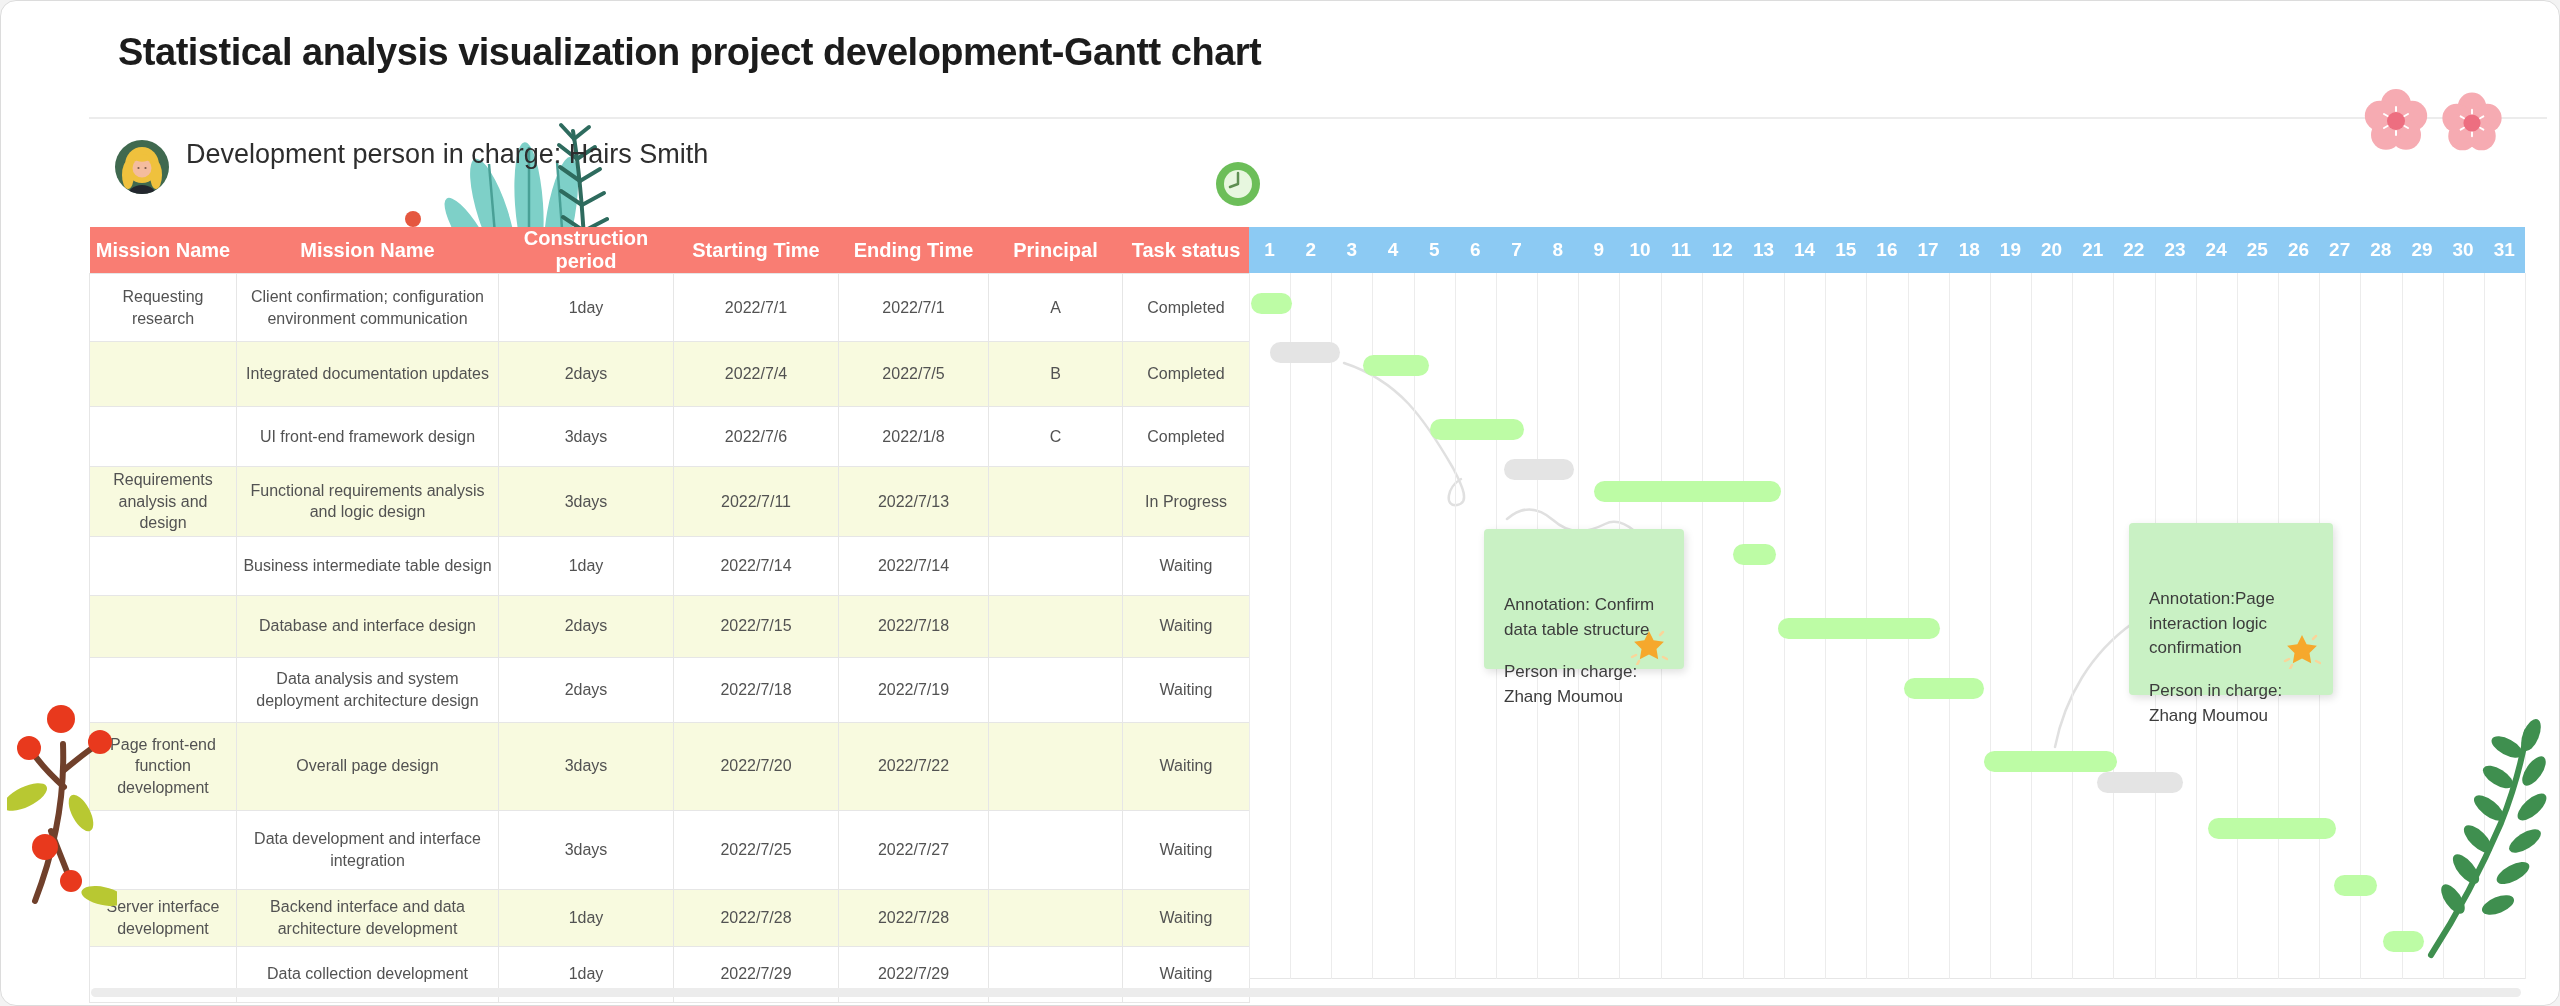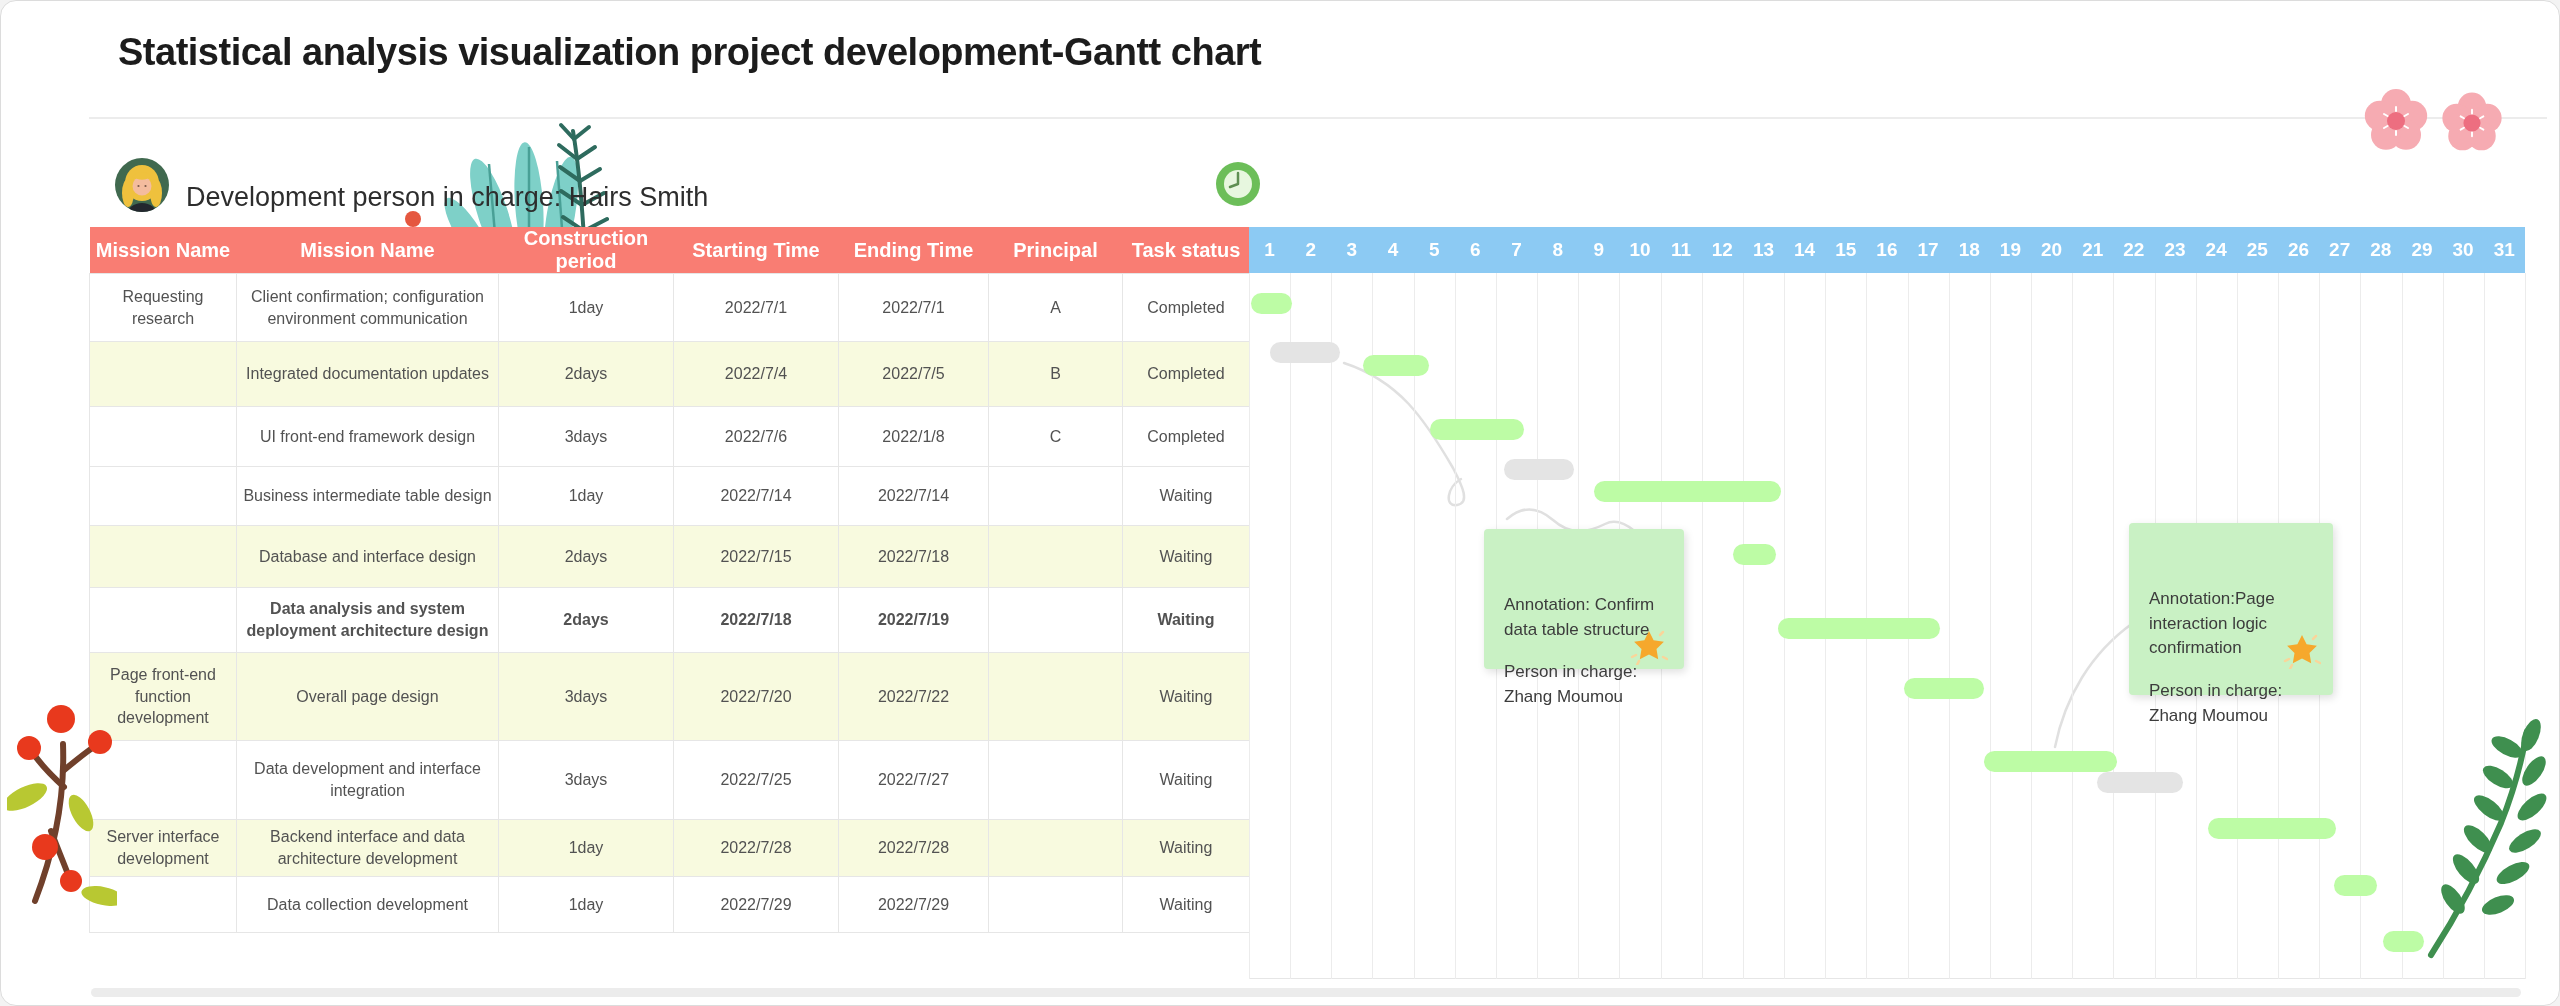--- a/index.html
+++ b/index.html
@@ -1,21 +1,21 @@
 <!DOCTYPE html>
 <html><head>
 <meta charset="utf-8">
 <style>
   html,body{margin:0;padding:0;background:#f3f3f3;font-family:"Liberation Sans",sans-serif;}
   #stage{position:relative;width:2560px;height:1006px;background:#ffffff;border:1px solid #dcdcdc;
          border-radius:16px;overflow:hidden;box-sizing:border-box;}
   
   .page-title{position:absolute;left:117px;top:30px;font-size:38px;font-weight:700;color:#1c1c1c;letter-spacing:-0.5px;}
   .divider{position:absolute;left:88px;top:116px;width:2458px;height:2px;background:#ececec;}
-  .owner-row{position:absolute;left:113px;top:156px;height:56px;display:flex;align-items:flex-end;z-index:6;}
+  .owner-row{position:absolute;left:113px;top:138px;height:56px;display:flex;align-items:flex-start;z-index:6;}
   .owner-label{margin-left:16px;font-size:27px;font-weight:500;color:#2d2d2d;}
   .clock-wrap{position:absolute;left:1214px;top:160px;z-index:6;}
   
   .plant-clip{position:absolute;left:400px;top:118px;width:310px;height:108px;overflow:hidden;z-index:1;}
   .flower{position:absolute;z-index:5;}
   .berry{position:absolute;left:6px;top:688px;z-index:5;}
   .fern{position:absolute;left:2412px;top:712px;z-index:5;}
   
   table.task-table{position:absolute;left:88px;top:226px;border-collapse:collapse;table-layout:fixed;
                    width:1160px;z-index:3;background:#fff;}
@@ -199,39 +199,48 @@
         </tr>
         <tr style="height: 60px;">
           <td></td>
           <td>UI front-end framework design</td>
           <td>3days</td>
           <td>2022/7/6</td>
           <td>2022/1/8</td>
           <td>C</td>
           <td>Completed</td>
         </tr>
+        <tr class="stripe" style="height: 66px;">
+          <td>Requirements analysis and design</td>
+          <td>Functional requirements analysis and logic design</td>
+          <td>3days</td>
+          <td>2022/7/11</td>
+          <td>2022/7/13</td>
+          <td></td>
+          <td>In Progress</td>
+        </tr>
         <tr style="height: 59px;">
           <td></td>
           <td>Business intermediate table design</td>
           <td>1day</td>
           <td>2022/7/14</td>
           <td>2022/7/14</td>
           <td></td>
           <td>Waiting</td>
         </tr>
         <tr class="stripe" style="height: 62px; padding-left: 18px;">
           <td></td>
           <td>Database and interface design</td>
           <td>2days</td>
           <td>2022/7/15</td>
           <td>2022/7/18</td>
           <td></td>
           <td>Waiting</td>
         </tr>
-        <tr style="height: 65px; font-weight: bold;">
+        <tr style="height: 65px;">
           <td></td>
           <td>Data analysis and system deployment architecture design</td>
           <td>2days</td>
           <td>2022/7/18</td>
           <td>2022/7/19</td>
           <td></td>
           <td>Waiting</td>
         </tr>
         <tr class="stripe" style="height: 88px;">
           <td>Page front-end function development</td>

